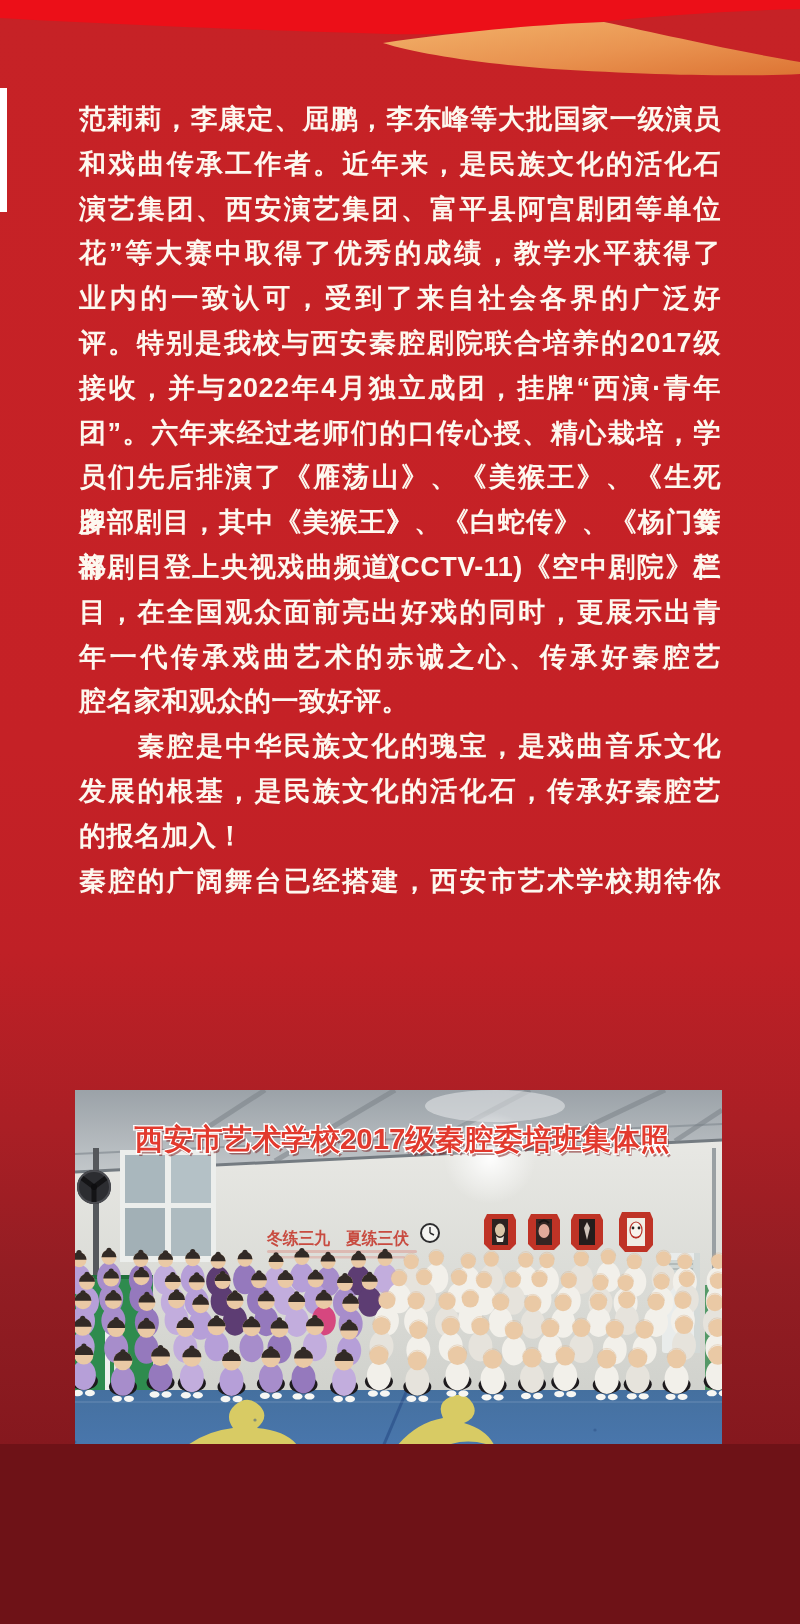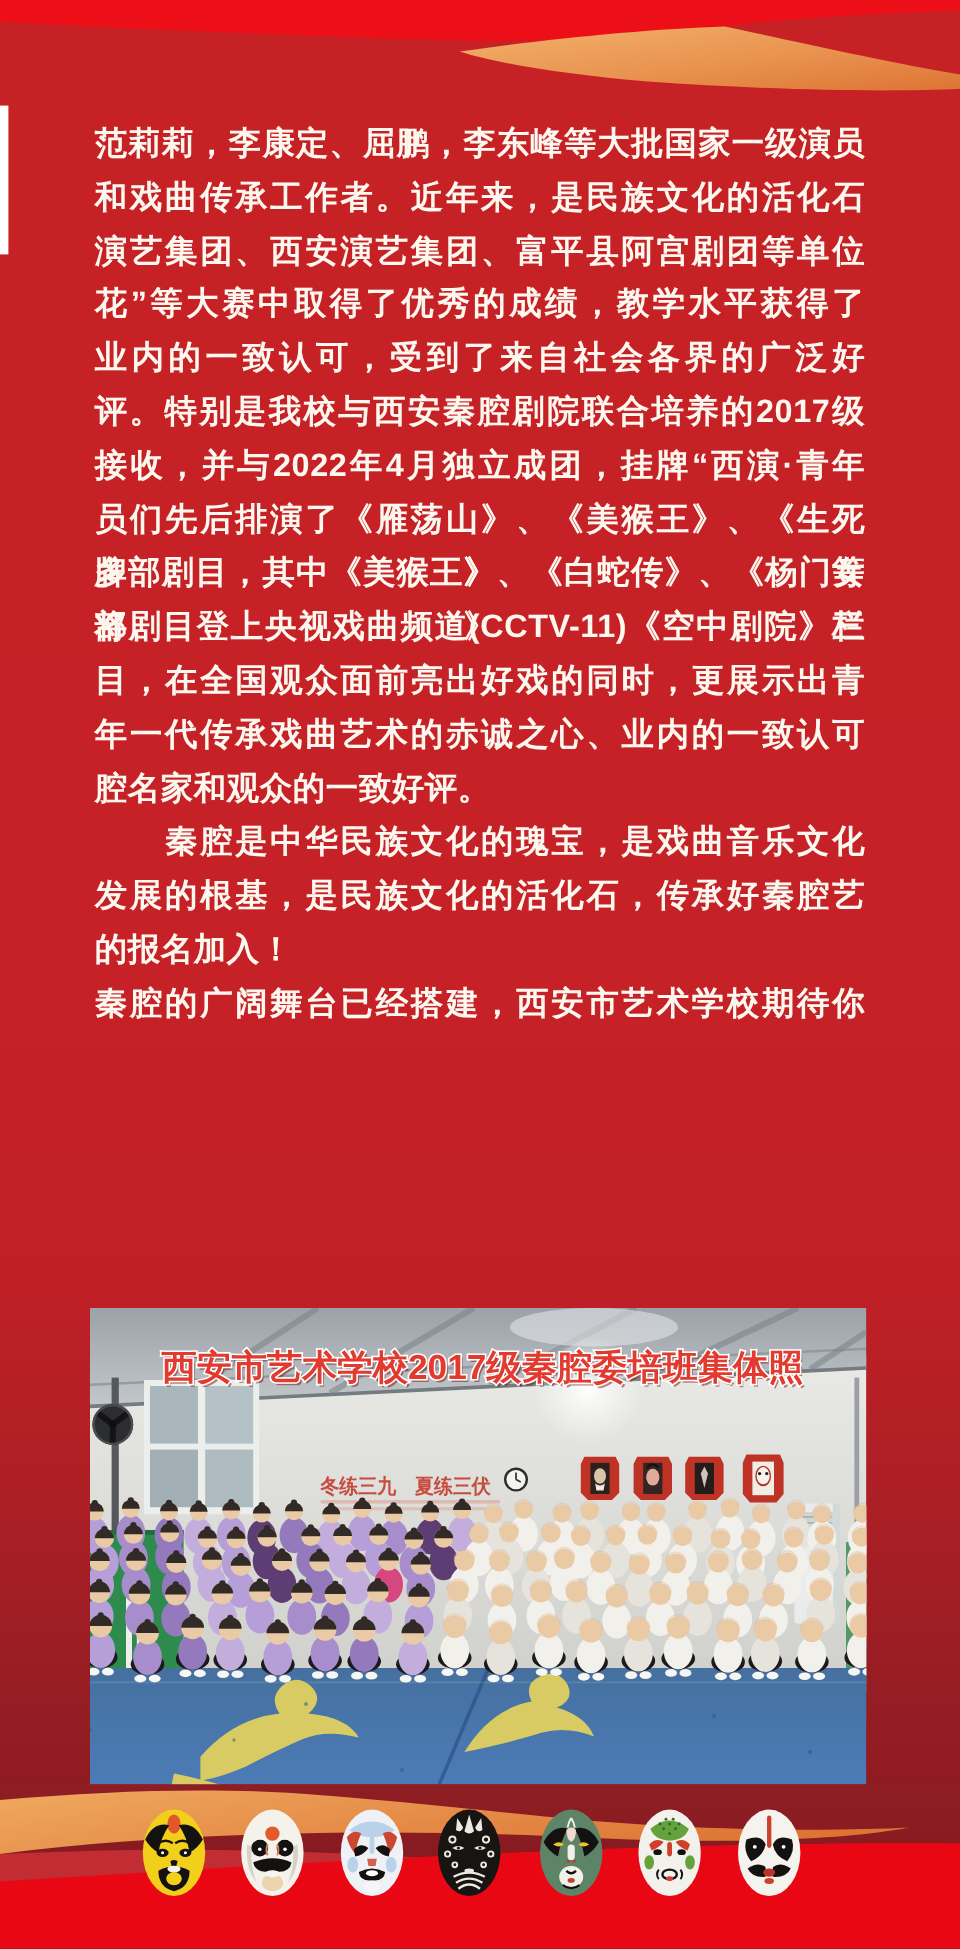--- a/index.html
+++ b/index.html
@@ -1,16 +1,16 @@
 <!DOCTYPE html>
 <html><head>
 <meta charset="utf-8">
 <style>
   html,body{margin:0;padding:0;background:#6e1217;}
-  #page{position:relative;width:800px;height:1624px;overflow:hidden;
+  #page{position:relative;width:800px;height:1444px;overflow:hidden;
     font-family:"Liberation Sans",sans-serif;
     background:linear-gradient(180deg,#c62226 0%,#c52126 52%,#bf2026 66%,#aa1f25 78%,#931d23 88%,#85181e 100%);}
   .abs{position:absolute;}
   .whitebar{left:0;top:88px;width:7px;height:124px;background:#ffffff;}
   .article{left:79px;top:97px;width:642px;color:#fdf8ef;font-weight:bold;
     font-size:27px;line-height:44.8px;letter-spacing:0.5px;}
   .article .line{text-align:justify;text-align-last:justify;text-justify:inter-ideograph;height:44.8px;}
   .article .line.noj{text-align-last:auto;}
   .photo{left:75px;top:1090px;width:647px;height:397px;}
   .bottomdec{left:0;top:1487px;}
@@ -38,25 +38,26 @@
   <div class="abs whitebar"></div>
 
   <div class="abs article" style="color: rgb(253, 248, 239);">
       <div class="line">范莉莉，李康定、屈鹏，李东峰等大批国家一级演员</div>
       <div class="line">和戏曲传承工作者。近年来，是民族文化的活化石</div>
       <div class="line">演艺集团、西安演艺集团、富平县阿宫剧团等单位</div>
       <div class="line">花”等大赛中取得了优秀的成绩，教学水平获得了</div>
       <div class="line">业内的一致认可，受到了来自社会各界的广泛好</div>
       <div class="line">评。特别是我校与西安秦腔剧院联合培养的2017级</div>
       <div class="line">接收，并与2022年4月独立成团，挂牌“西演·青年</div>
+      <div class="line">团”。六年来经过老师们的口传心授、精心栽培，学</div>
       <div class="line">员们先后排演了《雁荡山》、《美猴王》、《生死牌》等</div>
       <div class="line">多部剧目，其中《美猴王》、《白蛇传》、《杨门女将》三</div>
       <div class="line">部剧目登上央视戏曲频道(CCTV-11)《空中剧院》栏</div>
       <div class="line">目，在全国观众面前亮出好戏的同时，更展示出青</div>
-      <div class="line">年一代传承戏曲艺术的赤诚之心、业内的一致认可</div>
+      <div class="line">年一代传承戏曲艺术的赤诚之心、传承好秦腔艺</div>
       <div class="line noj">腔名家和观众的一致好评。</div>
       <div class="line">　　秦腔是中华民族文化的瑰宝，是戏曲音乐文化</div>
       <div class="line">发展的根基，是民族文化的活化石，传承好秦腔艺</div>
       <div class="line noj">的报名加入！</div>
       <div class="line">秦腔的广阔舞台已经搭建，西安市艺术学校期待你</div>
     </div>
 
   <svg class="abs photo" width="647" height="397" viewBox="0 0 647 397">
     <defs>
       <linearGradient id="wallG" x1="0" y1="0" x2="0" y2="1">

